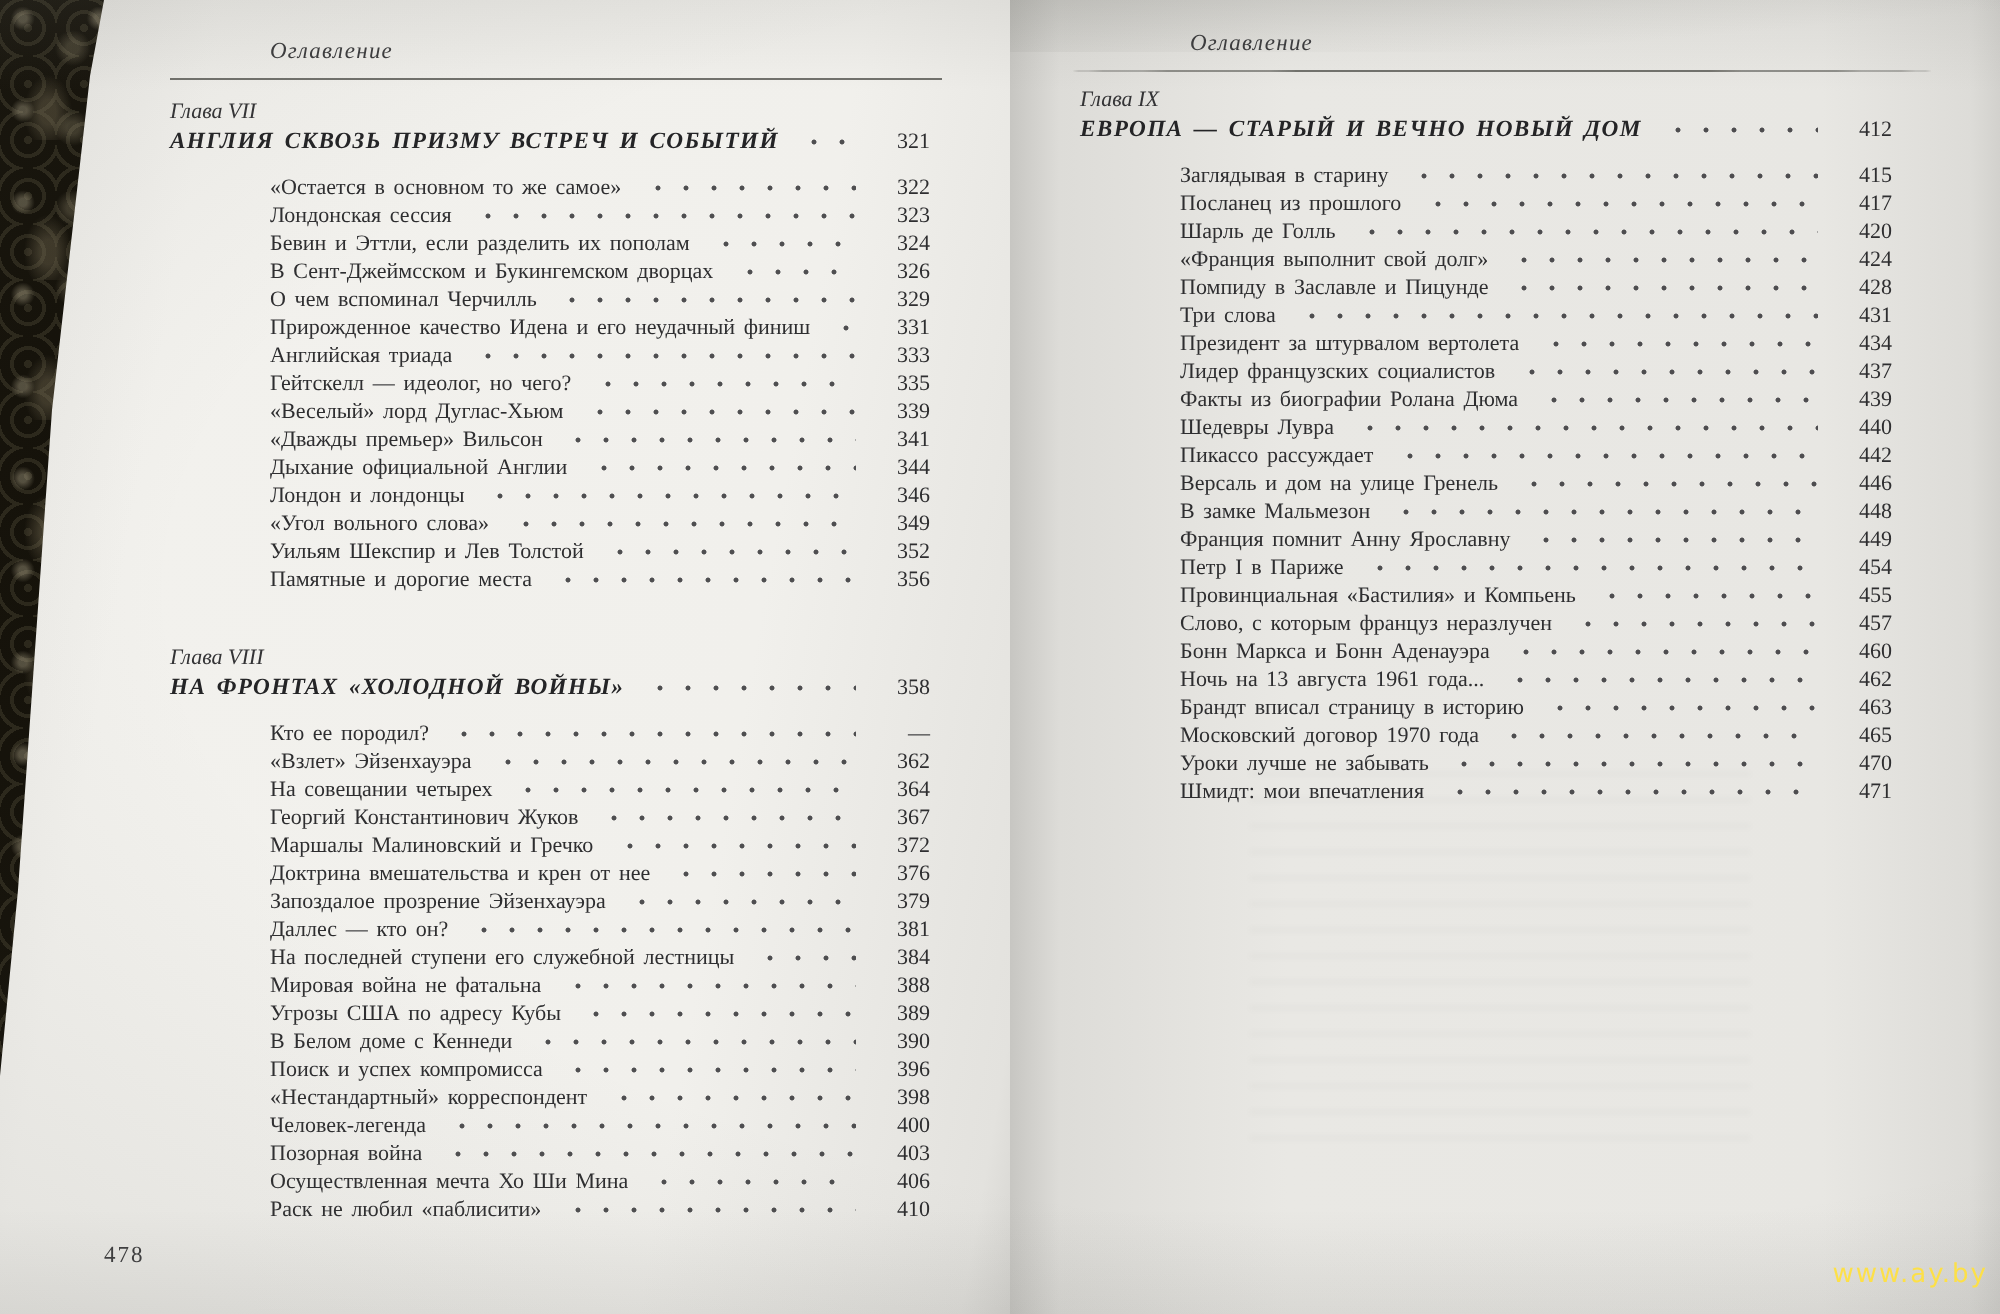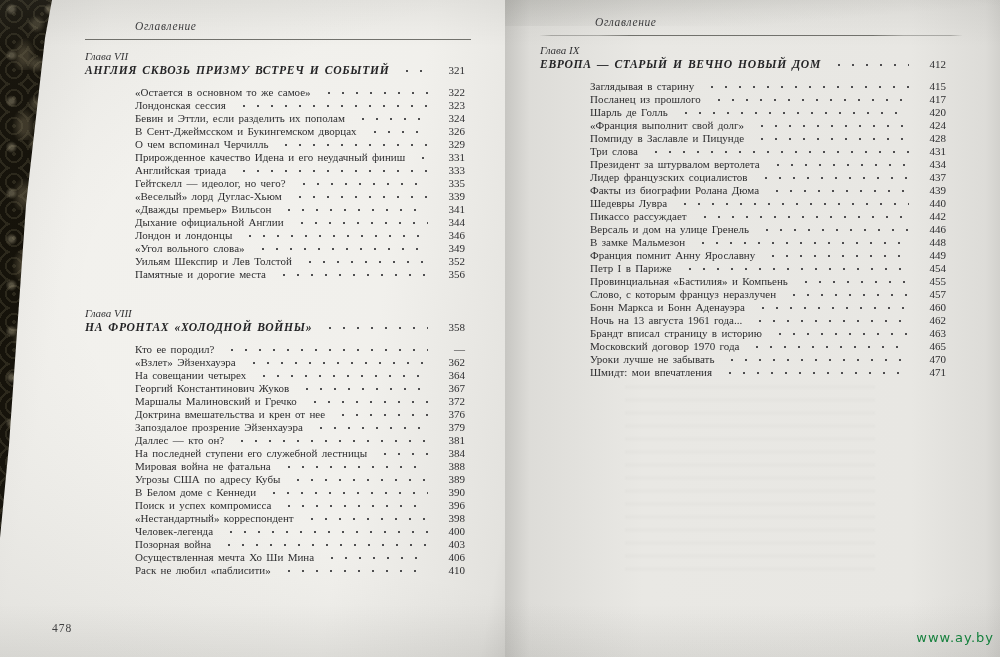--- a/index.html
+++ b/index.html
@@ -67,21 +67,21 @@
   .pnum{width:32px;flex:0 0 32px;text-align:right;font-size:11px;color:#2e2e30;}
   .folio{position:absolute;left:52px;bottom:23px;font-size:11.5px;color:#3a3a3c;letter-spacing:1px;}
   .bleed{
     position:absolute;left:120px;top:385px;width:250px;height:185px;opacity:.5;
     background:repeating-linear-gradient(0deg, rgba(120,120,116,.10) 0 2px, transparent 2px 13px);
     filter:blur(1.2px);pointer-events:none;
   }
   .watermark{
     position:absolute;right:6px;bottom:12px;
     font-family:"DejaVu Sans","Liberation Sans",sans-serif;
-    font-size:13px;letter-spacing:1px;color:#15803d;
+    font-size:13px;letter-spacing:1px;color:#fde047;
   }
 </style>
 </head>
 <body>
 
 <div class="fabric"></div>
 
 <div class="page-left">
   <div class="hdr hdr-left">Оглавление</div>
   <div class="rule rule-left"></div>

